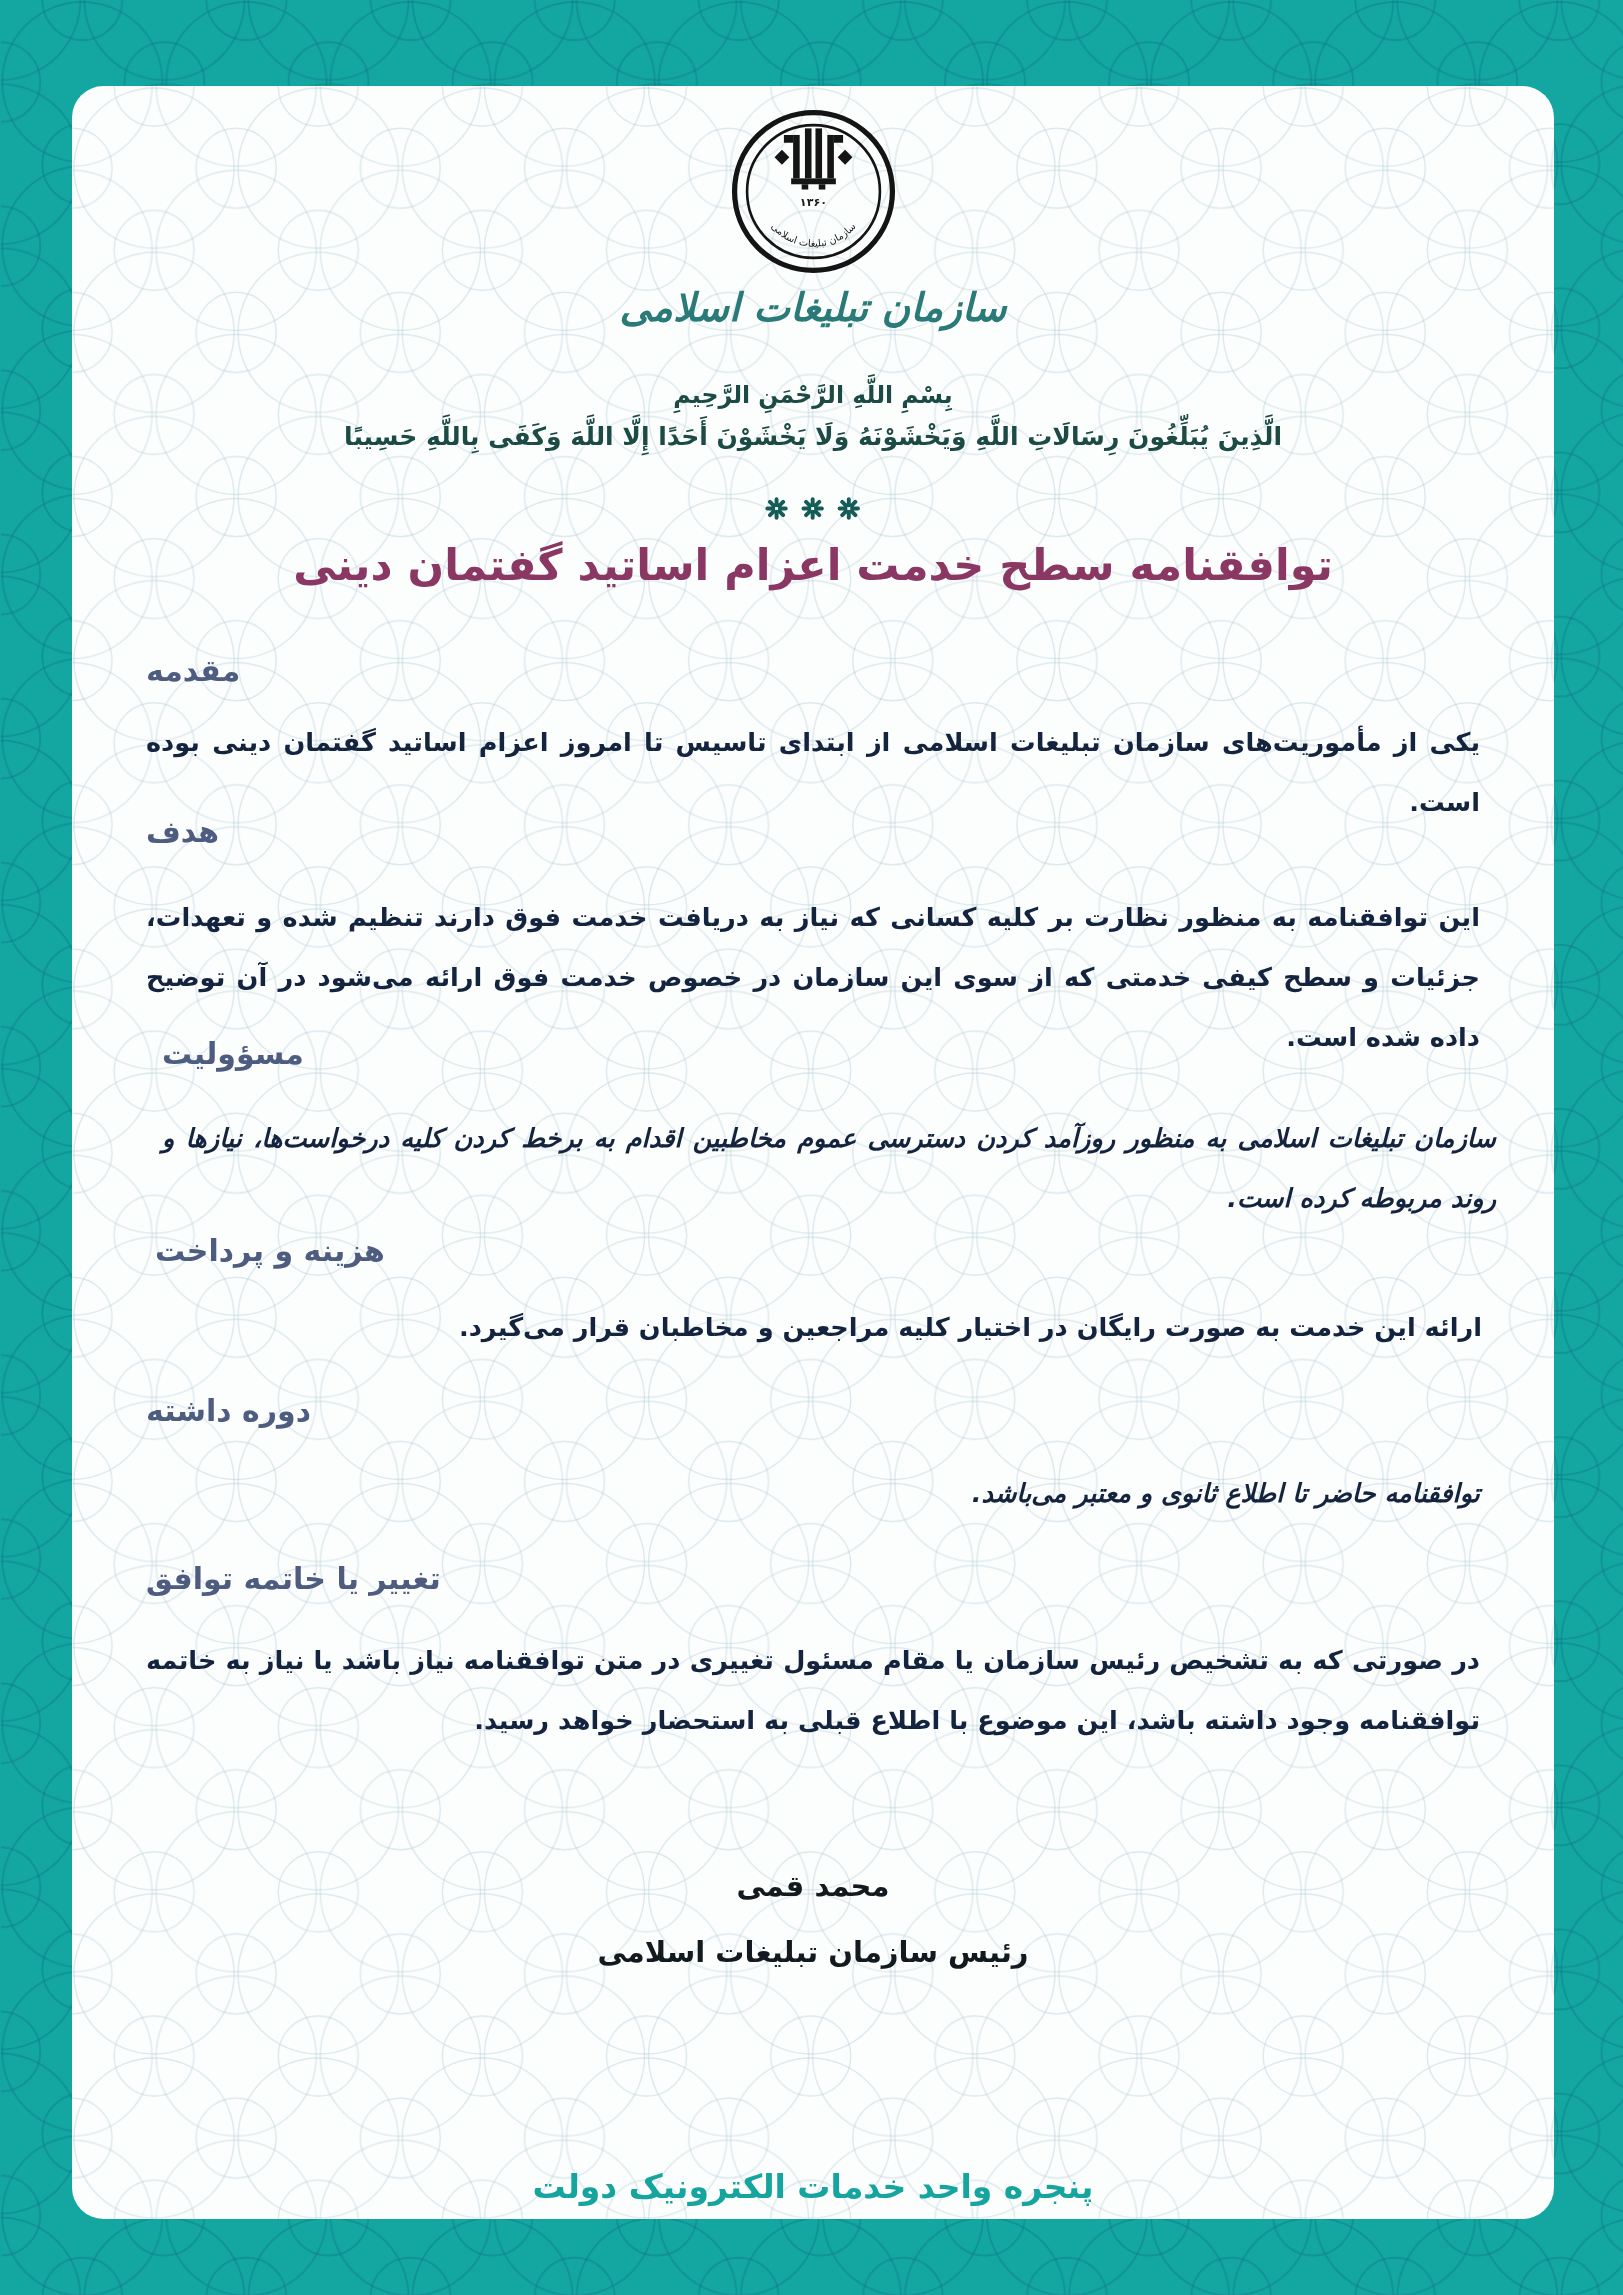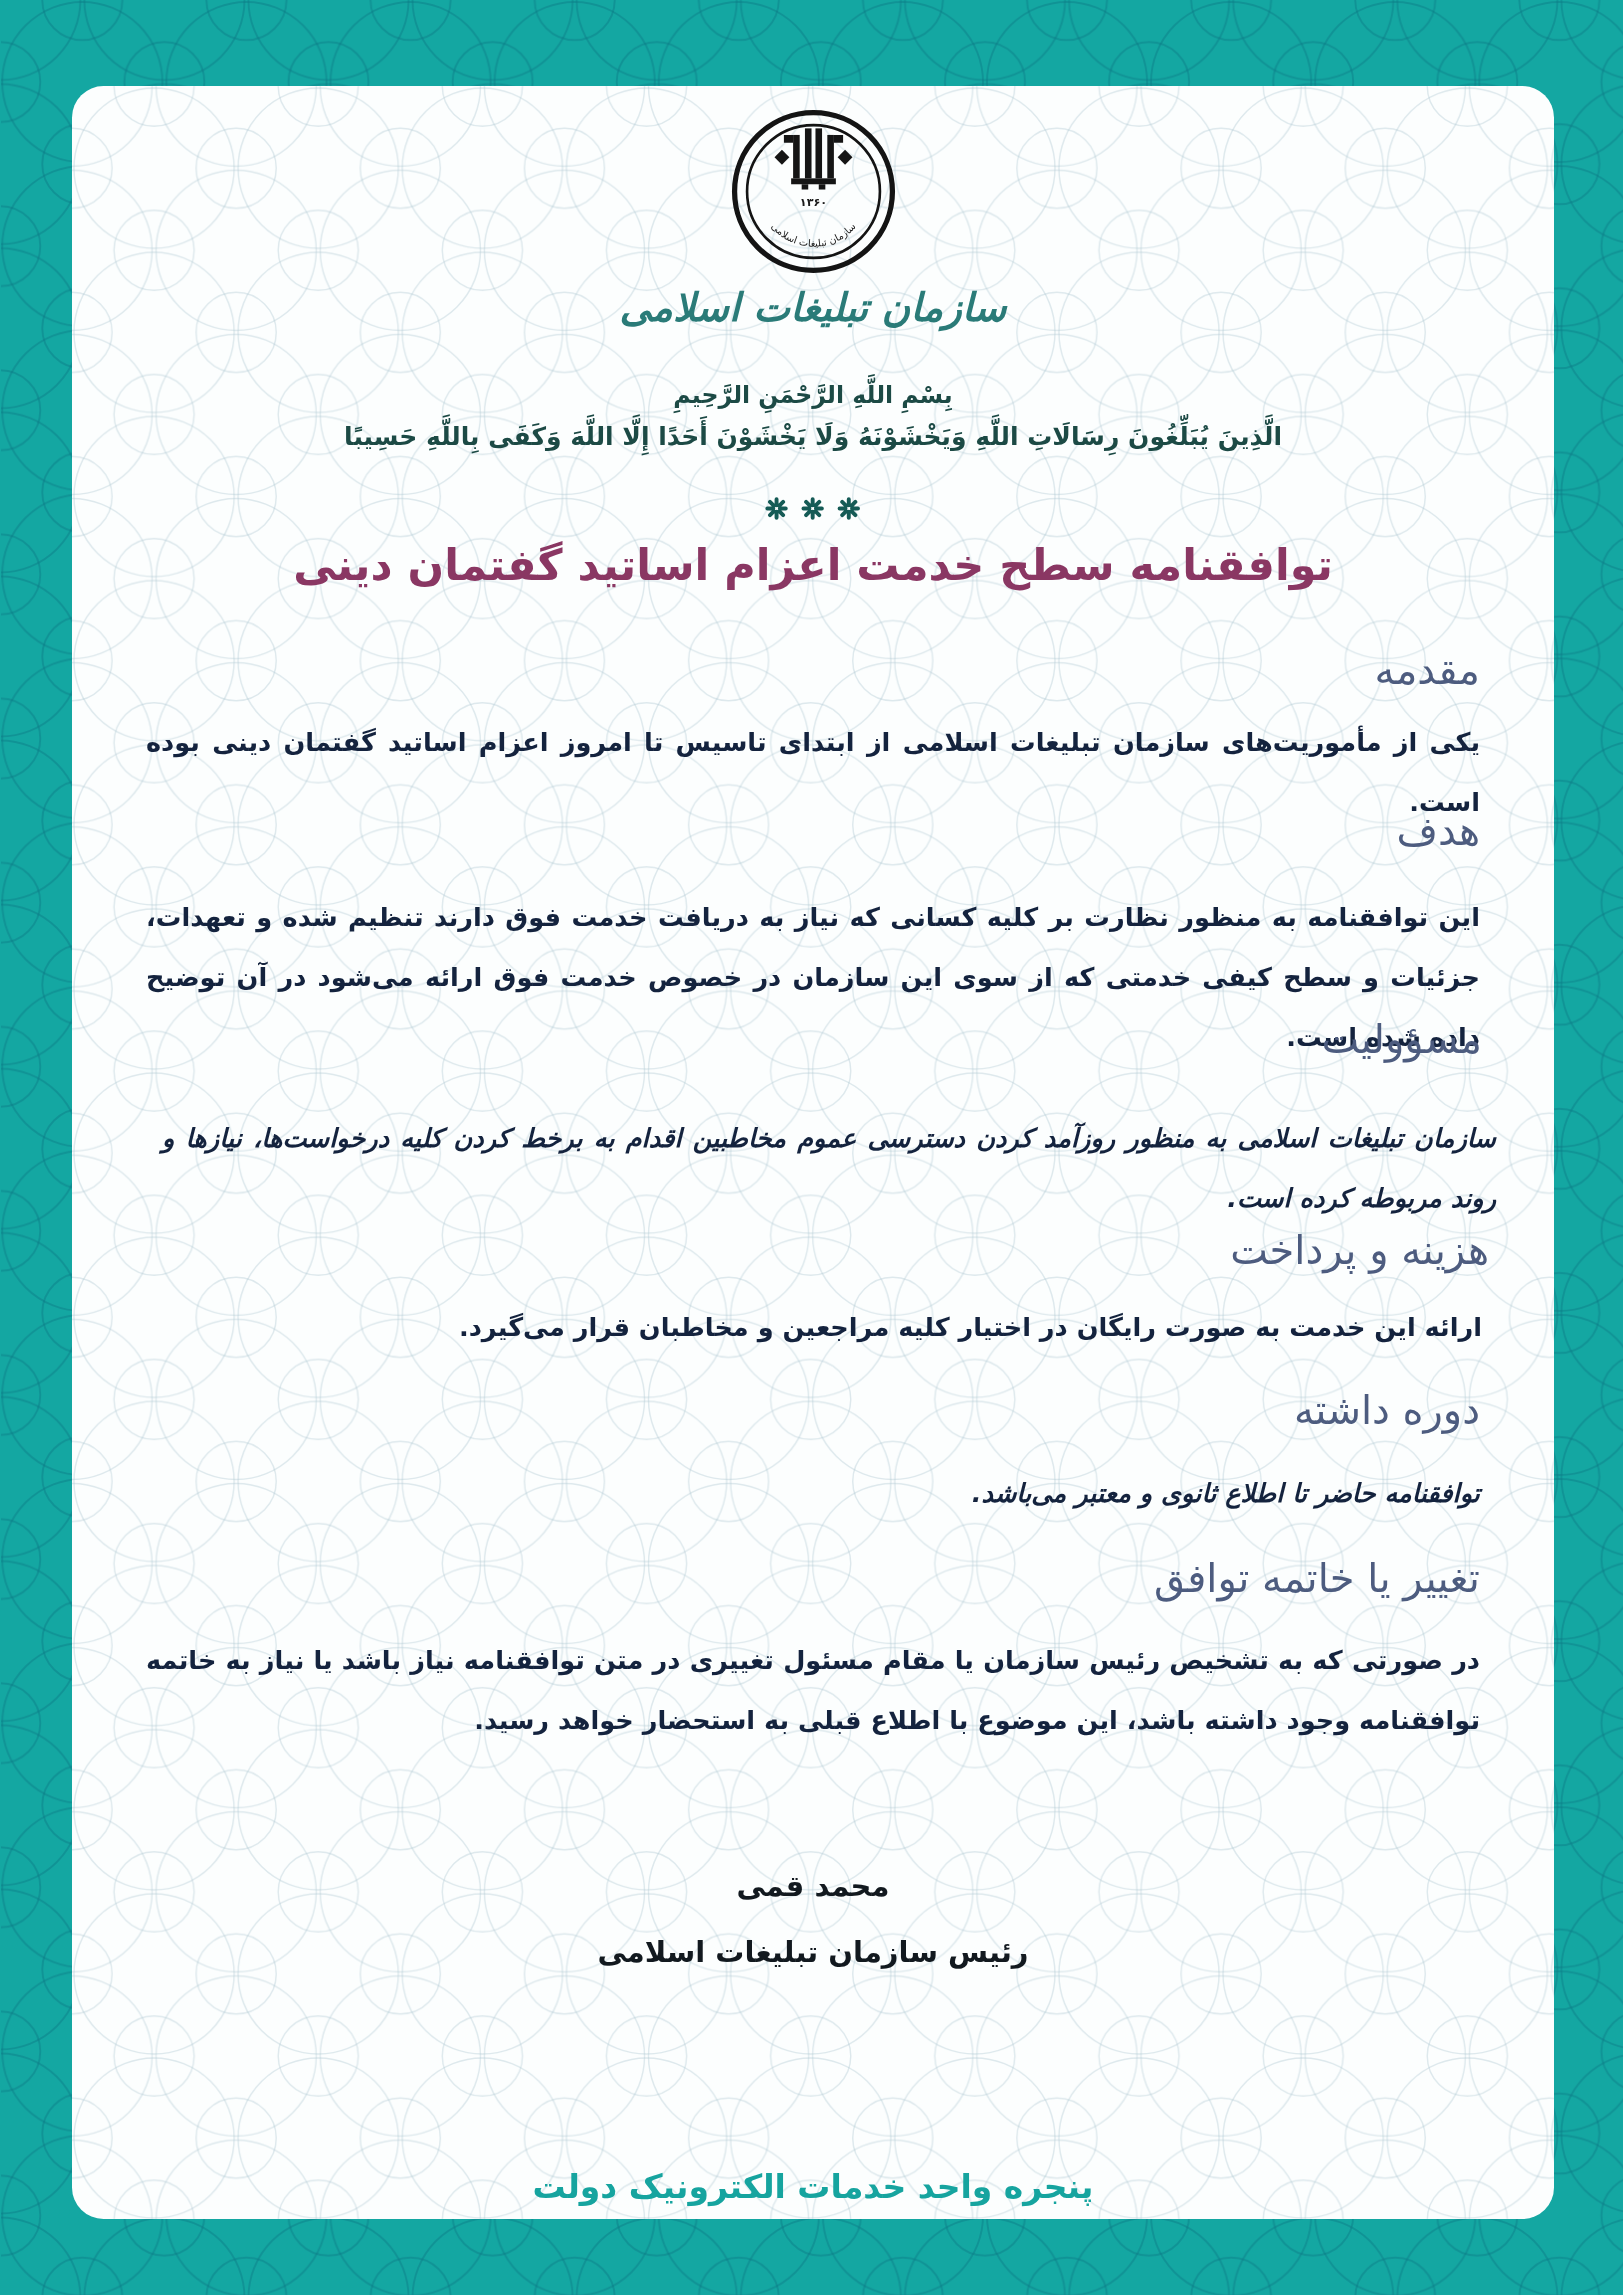--- a/index.html
+++ b/index.html
@@ -40,22 +40,22 @@
     font-size: 25px; font-weight: bold; color: #1C4A45; margin-top: 6px;
   }
   .ornament { top: 408px; height: 29px; }
   .doc-title {
     top: 450px; line-height: 59px;
     font-size: 43px; font-weight: 900; color: #8A3763;
   }
 
   .measure { left: 74px; width: 1334px; direction: rtl; }
   .sec-heading {
-    text-align: right;
-    font-size: 40px; font-weight: normal; color: #4D5C7F;
+    text-align: left;
+    font-size: 30px; font-weight: bold; color: #4D5C7F;
     line-height: 39px;
   }
   .sec-body {
     text-align: justify; text-align-last: right;
     font-size: 25.6px; font-weight: bold; color: #14233E;
     line-height: 60px;
   }
   .h-moghadame { top: 565px; }  .b-moghadame { top: 626px; }
   .h-hadaf     { top: 726px; } .b-hadaf     { top: 801px; }
   .h-masouliat { top: 932px; } .b-masouliat { top: 1006px; }
@@ -159,21 +159,21 @@
   </svg>
 
   <h1 class="abs centered doc-title" dir="rtl" style="margin:0;">توافقنامه سطح خدمت اعزام اساتید گفتمان دینی</h1>
 
   <h2 class="abs measure sec-heading h-moghadame" style="margin:0;">مقدمه</h2>
   <p class="abs measure sec-body b-moghadame" style="margin:0;">یکی از مأموریت‌های سازمان تبلیغات اسلامی از ابتدای تاسیس تا امروز اعزام اساتید گفتمان دینی بوده است.</p>
 
   <h2 class="abs measure sec-heading h-hadaf" style="margin:0;">هدف</h2>
   <p class="abs measure sec-body b-hadaf" style="margin:0;">این توافقنامه به منظور نظارت بر کلیه کسانی که نیاز به دریافت خدمت فوق دارند تنظیم شده و تعهدات، جزئیات و سطح کیفی خدمتی که از سوی این سازمان در خصوص خدمت فوق ارائه می‌شود در آن توضیح داده شده است.</p>
 
-  <h2 class="abs measure sec-heading h-masouliat" style="margin:2px;">مسؤولیت</h2>
+  <h2 class="abs measure sec-heading h-masouliat" style="margin:16px;">مسؤولیت</h2>
   <p class="abs measure sec-body b-masouliat" style="margin:16px;font-style:italic;">سازمان تبلیغات اسلامی به منظور روزآمد کردن دسترسی عموم مخاطبین اقدام به برخط کردن کلیه درخواست‌ها، نیازها و روند مربوطه کرده است.</p>
 
   <h2 class="abs measure sec-heading h-hazine" style="margin:9px;">هزینه و پرداخت</h2>
   <p class="abs measure sec-body b-hazine" style="margin:2px;">ارائه این خدمت به صورت رایگان در اختیار کلیه مراجعین و مخاطبان قرار می‌گیرد.</p>
 
   <h2 class="abs measure sec-heading h-doreh" style="margin:0;">دوره داشته</h2>
   <p class="abs measure sec-body b-doreh" style="margin:0;font-style:italic;">توافقنامه حاضر تا اطلاع ثانوی و معتبر می‌باشد.</p>
 
   <h2 class="abs measure sec-heading h-taghir" style="margin:0;">تغییر یا خاتمه توافق</h2>
   <p class="abs measure sec-body b-taghir" style="margin:0;">در صورتی که به تشخیص رئیس سازمان یا مقام مسئول تغییری در متن توافقنامه نیاز باشد یا نیاز به خاتمه توافقنامه وجود داشته باشد، این موضوع با اطلاع قبلی به استحضار خواهد رسید.</p>

